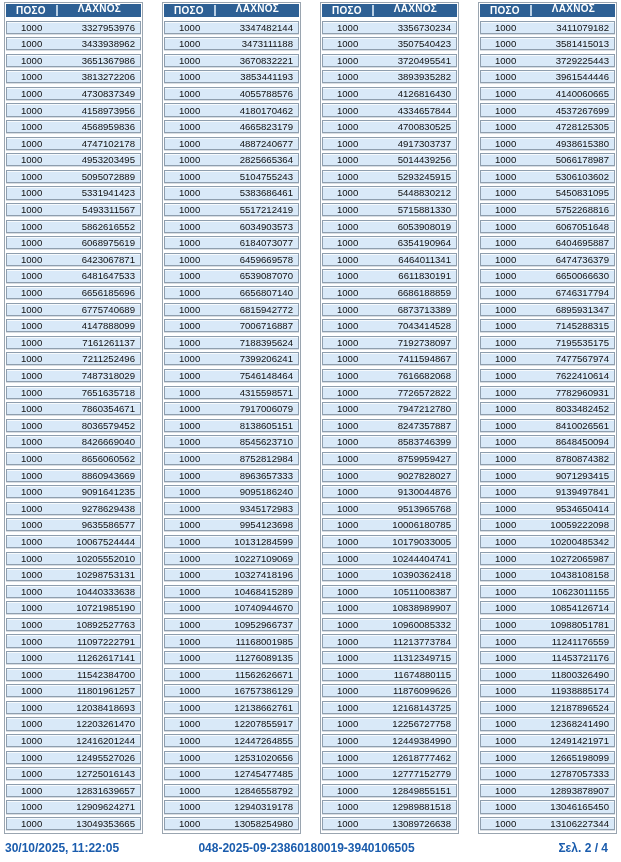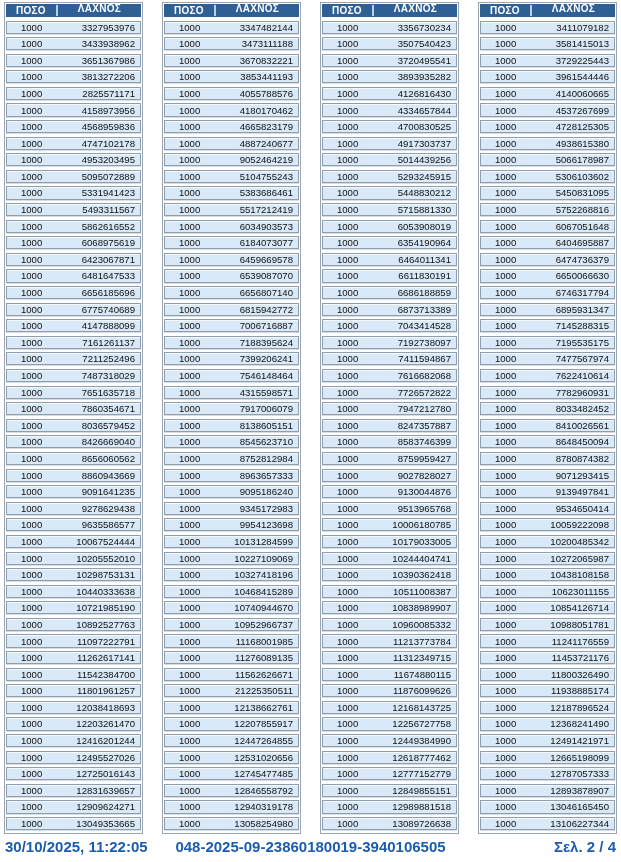--- a/index.html
+++ b/index.html
@@ -31,23 +31,23 @@
     box-sizing:border-box;height:13.1px;margin-top:3.5px;
     border:1px solid #8e9eae;background:#d9e9f8;
     box-shadow:inset 0 1px 0 rgba(255,255,255,.75), 0 1px 0 #d8dde2;
     display:flex;align-items:center;
     font-size:9.6px;color:#101010;
   }
   .cell{white-space:nowrap;overflow:hidden;}
   .cell.poso{width:37%;text-align:center;}
   .cell.laxnos{flex:1;text-align:right;padding-right:5px;}
   .footer{
-    position:absolute;left:5px;right:5px;bottom:7px;
+    position:absolute;left:5px;right:13px;bottom:7px;
     display:flex;justify-content:space-between;align-items:baseline;
-    color:#1a5cad;font-weight:bold;font-size:15px;
+    color:#1a5cad;font-weight:bold;font-size:12px;
   }
   .footer .doc-id{position:absolute;left:0;right:0;text-align:center;}
   .footer .page-num{position:relative;}
   .footer .datetime{position:relative;}
 </style>
 </head>
 <body>
 
 <div class="table-area">
   <div class="group">
@@ -66,21 +66,21 @@
       <div class="row">
         <span class="cell poso">1000</span>
         <span class="cell laxnos">3651367986</span>
       </div>
       <div class="row">
         <span class="cell poso">1000</span>
         <span class="cell laxnos">3813272206</span>
       </div>
       <div class="row">
         <span class="cell poso">1000</span>
-        <span class="cell laxnos">2825571171</span>
+        <span class="cell laxnos">4730837349</span>
       </div>
       <div class="row">
         <span class="cell poso">1000</span>
         <span class="cell laxnos">4158973956</span>
       </div>
       <div class="row">
         <span class="cell poso">1000</span>
         <span class="cell laxnos">4568959836</span>
       </div>
       <div class="row">
@@ -284,21 +284,21 @@
       <div class="row">
         <span class="cell poso">1000</span>
         <span class="cell laxnos">4665823179</span>
       </div>
       <div class="row">
         <span class="cell poso">1000</span>
         <span class="cell laxnos">4887240677</span>
       </div>
       <div class="row">
         <span class="cell poso">1000</span>
-        <span class="cell laxnos">9052464219</span>
+        <span class="cell laxnos">2825665364</span>
       </div>
       <div class="row">
         <span class="cell poso">1000</span>
         <span class="cell laxnos">5104755243</span>
       </div>
       <div class="row">
         <span class="cell poso">1000</span>
         <span class="cell laxnos">5383686461</span>
       </div>
       <div class="row">
@@ -412,21 +412,21 @@
       <div class="row">
         <span class="cell poso">1000</span>
         <span class="cell laxnos">11276089135</span>
       </div>
       <div class="row">
         <span class="cell poso">1000</span>
         <span class="cell laxnos">11562626671</span>
       </div>
       <div class="row">
         <span class="cell poso">1000</span>
-        <span class="cell laxnos">21225350511</span>
+        <span class="cell laxnos">16757386129</span>
       </div>
       <div class="row">
         <span class="cell poso">1000</span>
         <span class="cell laxnos">12138662761</span>
       </div>
       <div class="row">
         <span class="cell poso">1000</span>
         <span class="cell laxnos">12207855917</span>
       </div>
       <div class="row">

